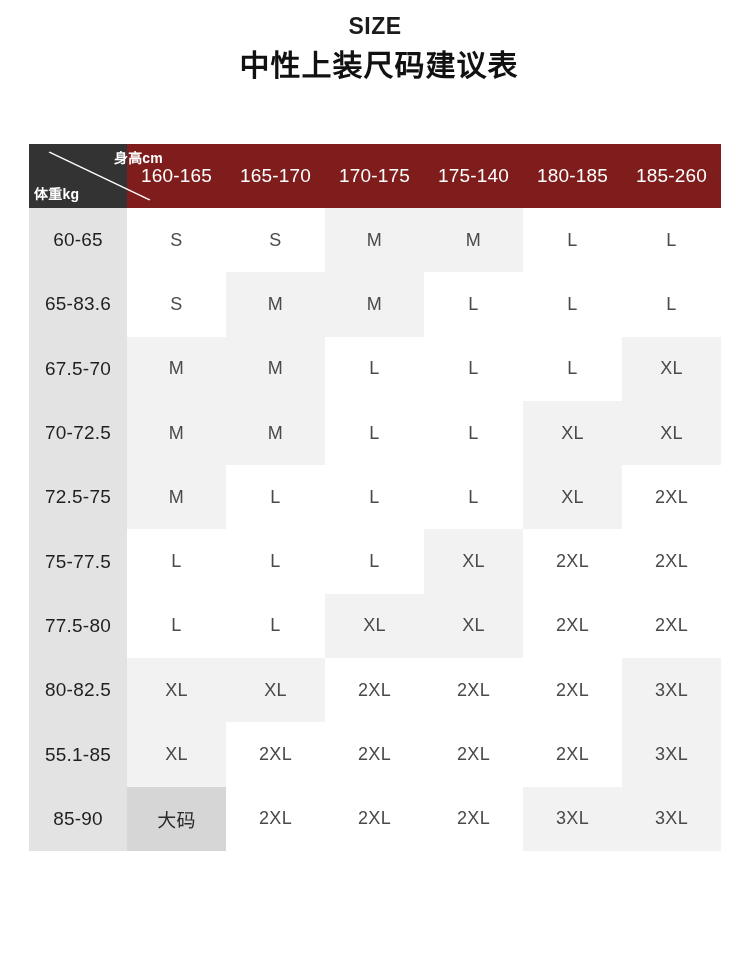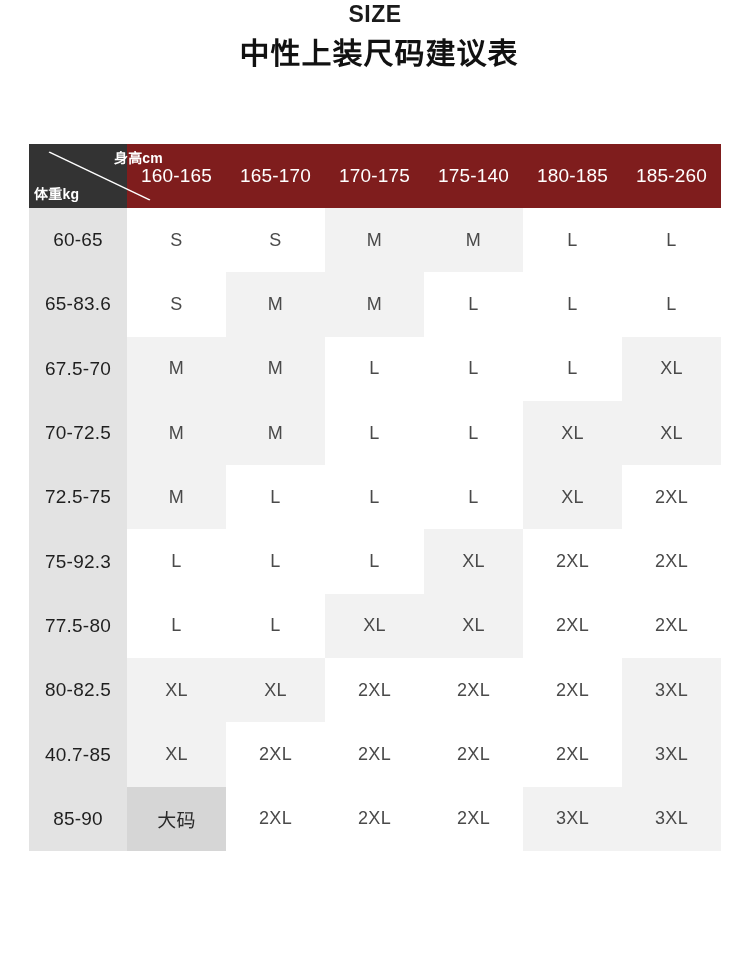--- a/index.html
+++ b/index.html
@@ -19,21 +19,21 @@
   .page {
     position: relative;
     width: 750px;
     height: 973px;
   }
 
   
   .title-block {
     position: absolute;
     left: 0;
-    top: 0;
+    top: 12px;
     width: 750px;
     text-align: center;
   }
   .title-en {
     font-size: 23px;
     font-weight: 700;
     letter-spacing: 0.5px;
     color: #1b1b1b;
     line-height: 26px;
     padding-top: 1px;
@@ -228,21 +228,21 @@
         <tr>
           <td class="rowhead">72.5-75</td>
           <td class="cell hl">M</td>
           <td class="cell">L</td>
           <td class="cell">L</td>
           <td class="cell">L</td>
           <td class="cell hl">XL</td>
           <td class="cell">2XL</td>
         </tr>
         <tr>
-          <td class="rowhead">75-92.3</td>
+          <td class="rowhead">75-77.5</td>
           <td class="cell">L</td>
           <td class="cell">L</td>
           <td class="cell">L</td>
           <td class="cell hl">XL</td>
           <td class="cell">2XL</td>
           <td class="cell">2XL</td>
         </tr>
         <tr>
           <td class="rowhead">77.5-80</td>
           <td class="cell">L</td>
@@ -255,21 +255,21 @@
         <tr>
           <td class="rowhead">80-82.5</td>
           <td class="cell hl">XL</td>
           <td class="cell hl">XL</td>
           <td class="cell">2XL</td>
           <td class="cell">2XL</td>
           <td class="cell">2XL</td>
           <td class="cell hl">3XL</td>
         </tr>
         <tr>
-          <td class="rowhead">40.7-85</td>
+          <td class="rowhead">55.1-85</td>
           <td class="cell hl">XL</td>
           <td class="cell">2XL</td>
           <td class="cell">2XL</td>
           <td class="cell">2XL</td>
           <td class="cell">2XL</td>
           <td class="cell hl">3XL</td>
         </tr>
         <tr>
           <td class="rowhead">85-90</td>
           <td class="cell hl2 cn">大码</td>

